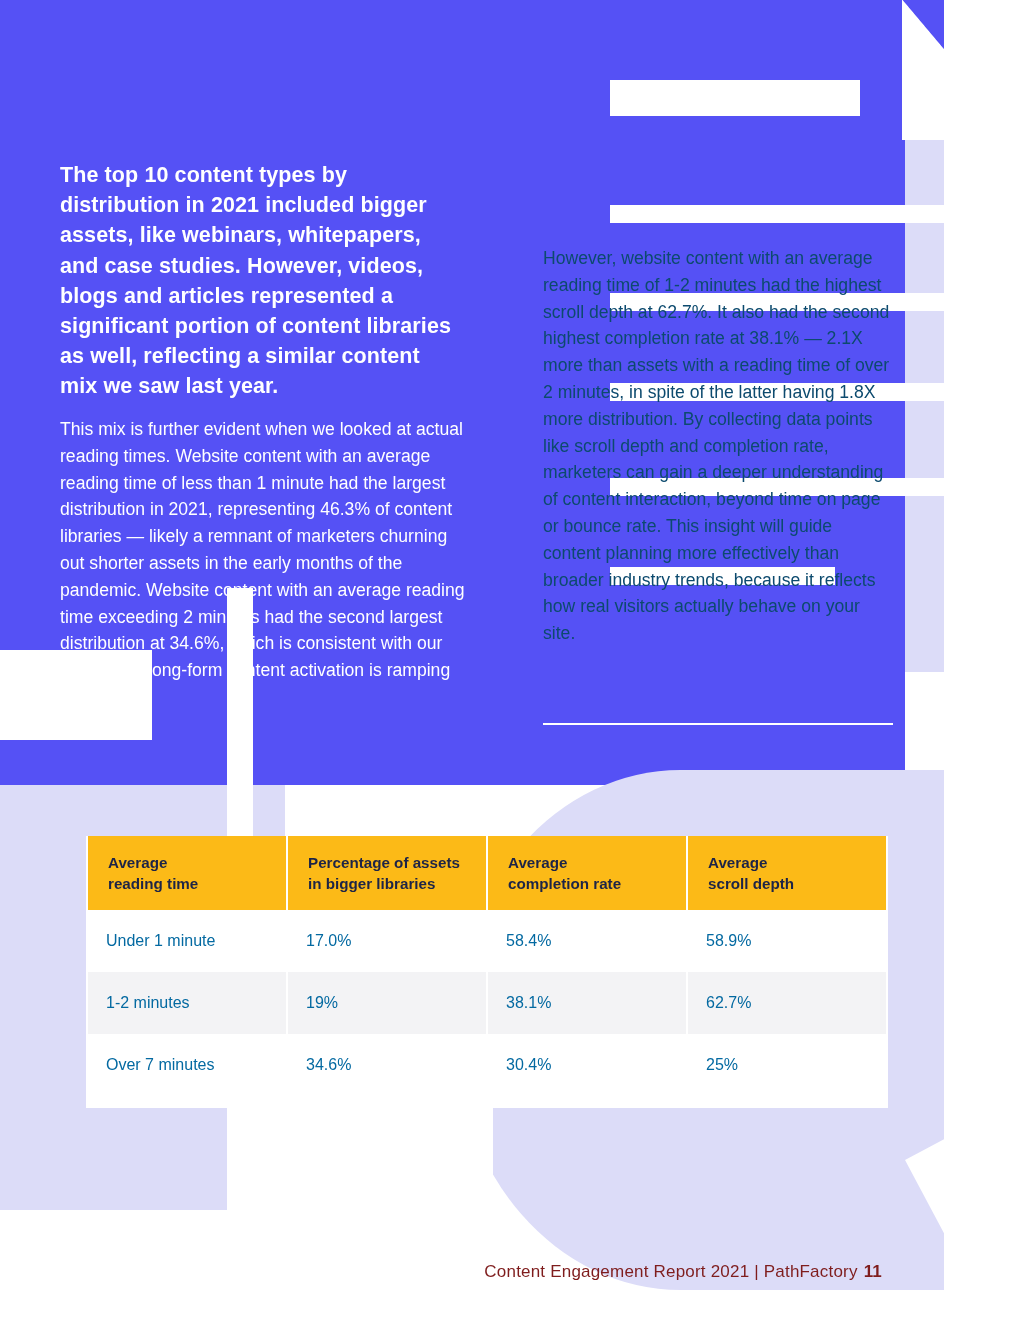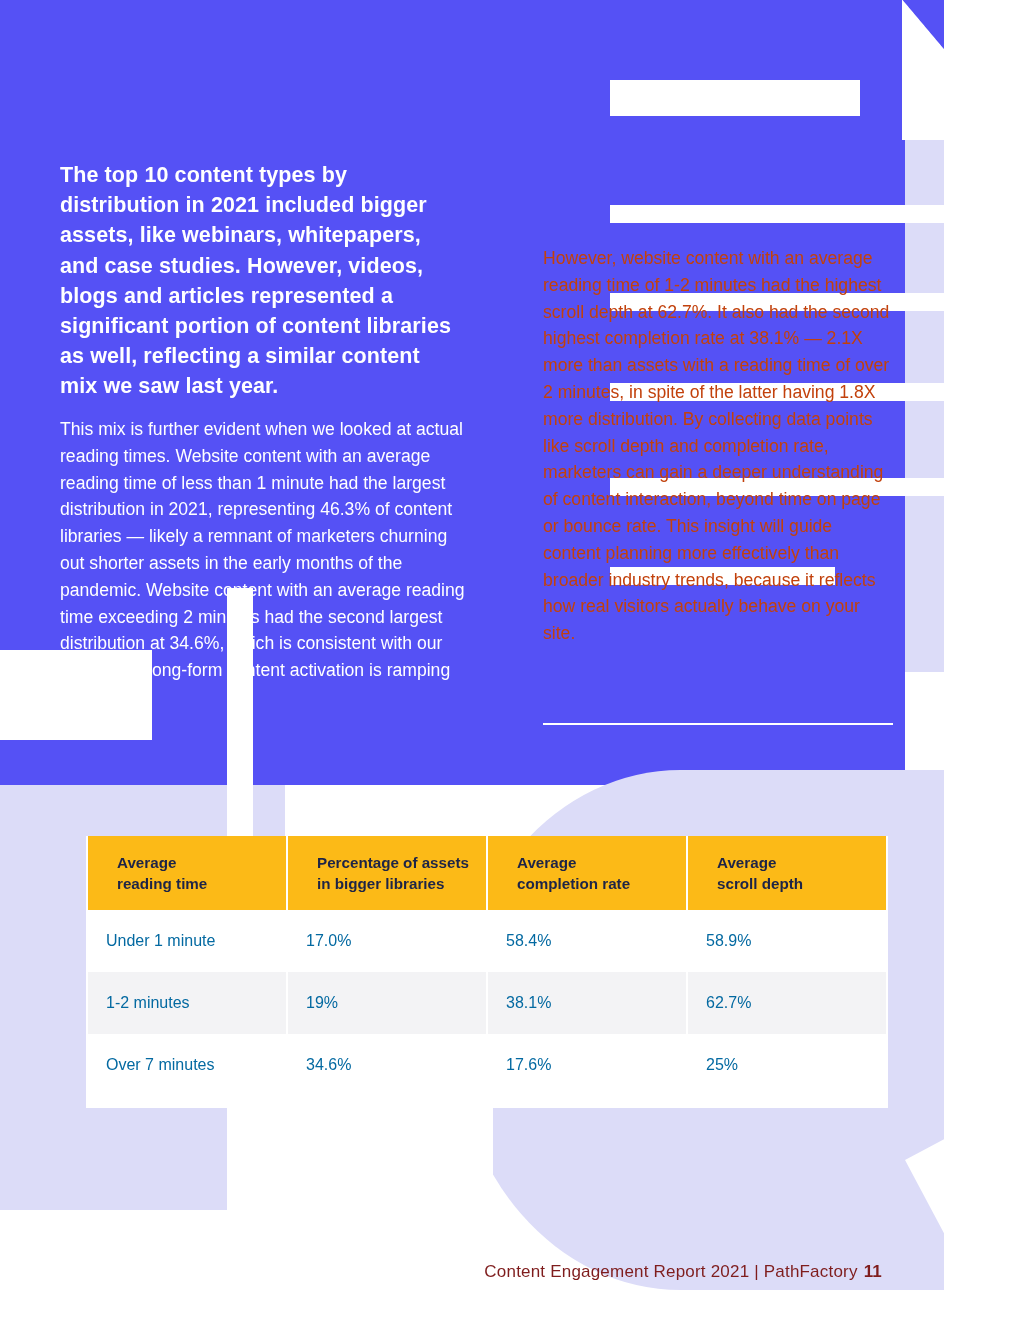--- a/index.html
+++ b/index.html
@@ -112,21 +112,21 @@
     z-index:6;
   }
   .body-left{
     position:absolute;left:60px;top:416px;width:412px;
     color:#ffffff;
     font-size:17.6px;line-height:26.8px;
     z-index:6;
   }
   .body-right{
     position:absolute;left:543px;top:245px;width:350px;
-    color:#c2410c;
+    color:#0c4a6e;
     font-size:17.6px;line-height:26.8px;
     z-index:6;
   }
   .hrule{
     position:absolute;left:543px;top:723px;width:350px;height:2px;
     background:#ffffff;z-index:6;
   }
 
   
   .table-wrap{
@@ -141,21 +141,21 @@
     width:802px;
     table-layout:fixed;
   }
   table.data th{
     background:#fcba17;
     color:#1d2447;
     font-size:15.2px;
     line-height:21px;
     font-weight:700;
     text-align:left;
-    padding:16px 0 16px 29px;
+    padding:16px 0 16px 20px;
     vertical-align:top;
     white-space:pre-line;
   }
   table.data td{
     color:#0369a1;
     font-size:16px;
     padding:22px 0 22px 18px;
     text-align:left;
     background:#ffffff;
     vertical-align:middle;
@@ -233,21 +233,21 @@
         </tr>
         <tr class="alt">
           <td>1-2 minutes</td>
           <td>19%</td>
           <td>38.1%</td>
           <td>62.7%</td>
         </tr>
         <tr>
           <td>Over 7 minutes</td>
           <td>34.6%</td>
-          <td>17.6%</td>
+          <td>30.4%</td>
           <td>25%</td>
         </tr>
       </tbody>
     </table>
   </div>
 
   <div class="blob-bottom-mask"></div>
 
   <div class="footer">
     <span>Content Engagement Report 2021  |  PathFactory</span><span class="pagenum">11</span>

